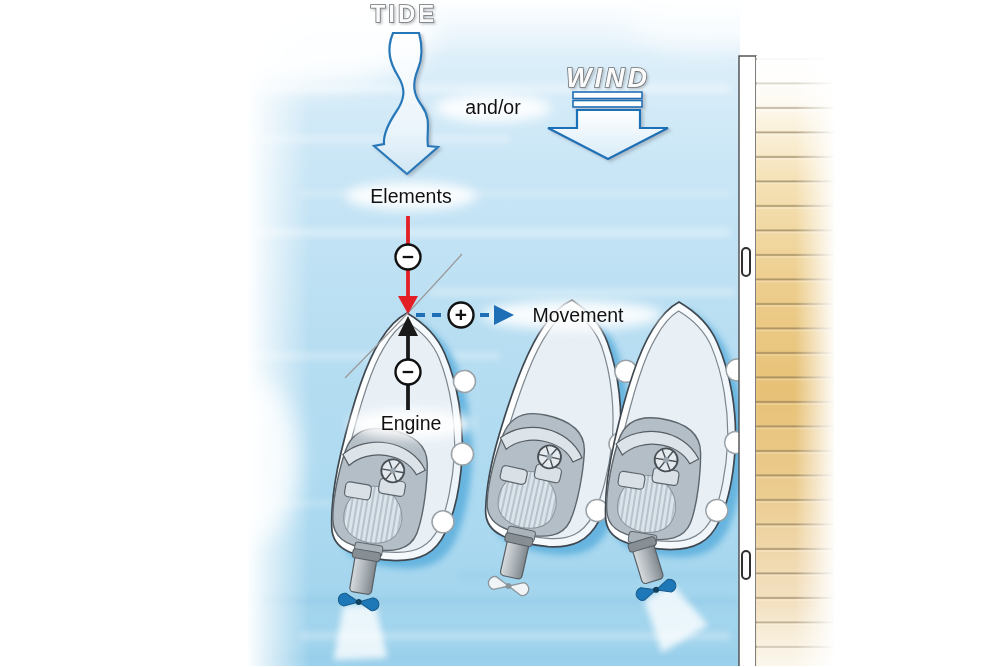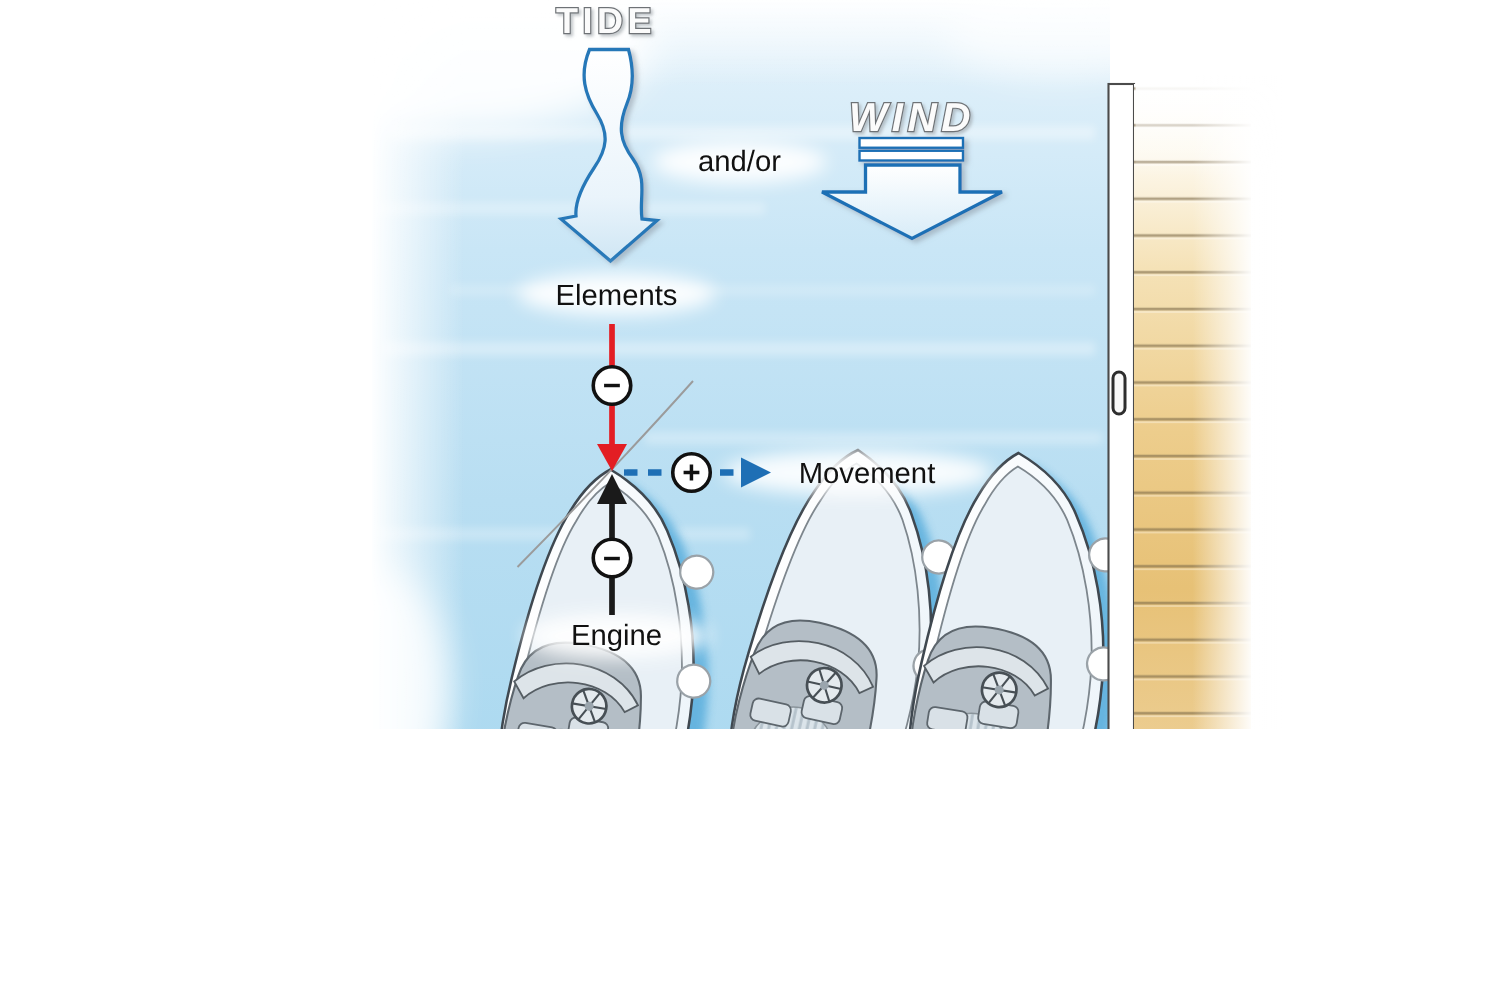--- a/index.html
+++ b/index.html
@@ -1,16 +1,16 @@
 <!DOCTYPE html>
 <html><head>
 <meta charset="utf-8">
 <style>
   html,body{margin:0;padding:0;background:#ffffff;}
-  .stage{position:relative;width:1000px;height:486px;background:#ffffff;overflow:hidden;
+  .stage{position:relative;width:1000px;height:666px;background:#ffffff;overflow:hidden;
          font-family:"Liberation Sans",sans-serif;}
   .stage svg{position:absolute;inset:0;}
   svg text{font-family:"Liberation Sans",sans-serif;}
   .lbl{fill:#111111;font-size:19.5px;}
   .outlined{fill:#fbfbfb;stroke:#6e7276;stroke-width:1.6;paint-order:stroke fill;
             font-weight:bold;letter-spacing:3px;}
 </style>
 </head>
 <body>
 

